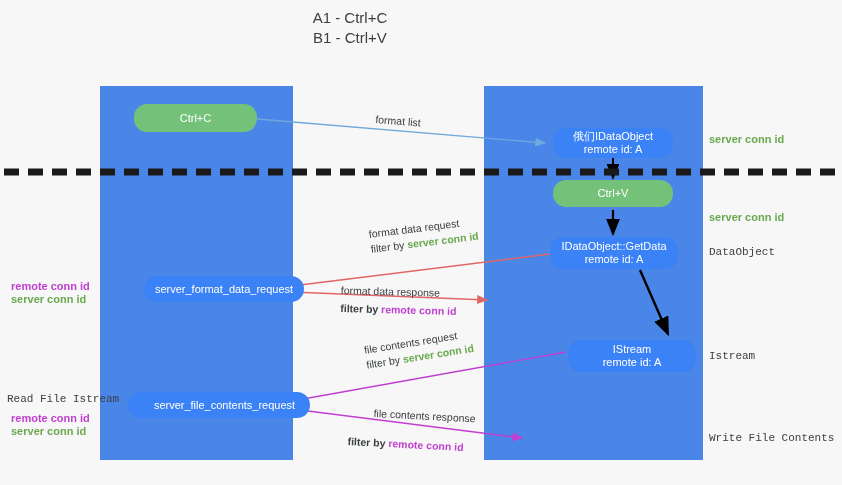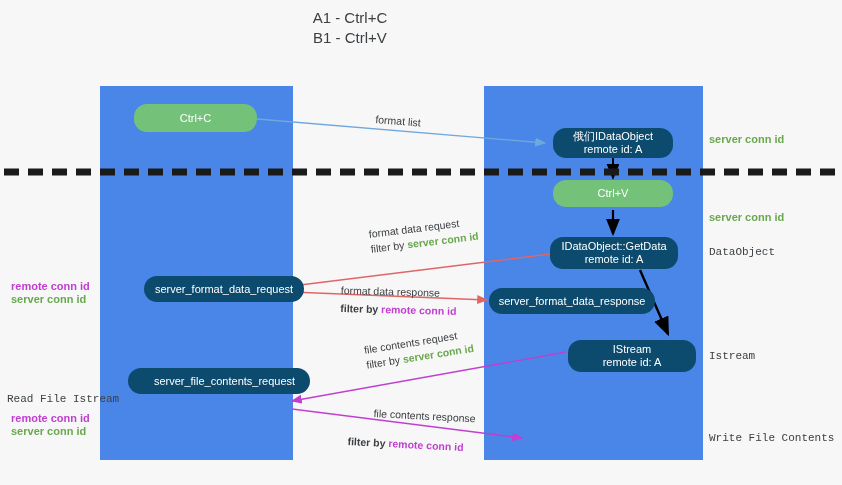--- a/index.html
+++ b/index.html
@@ -26,21 +26,21 @@
 
   
   .box{
     position:absolute;box-sizing:border-box;
     display:flex;align-items:center;justify-content:center;
     text-align:center;color:#ffffff;white-space:pre;line-height:13px;
     font-size:11px;
     border-radius:13px;
   }
   .box.green{background:#6aa84f;background:#74c17a;}
-  .box.orange{background:#0c4a6e;}
+  .box.orange{background:#3b82f6;}
 
   
   .note{position:absolute;font-size:11px;line-height:14px;white-space:pre;}
   .note.dark{color:#3c4043;font-family:Liberation Mono, monospace;}
   .note.green{color:#6aa84f;font-weight:bold;}
   .note.purple{color:#c03fd0;font-weight:bold;}
 
   
   .edge-label{
     position:absolute;font-size:10.5px;color:#3c4043;white-space:nowrap;
@@ -111,26 +111,25 @@
   <div class="box orange" style="left:553px;top:128px;width:120px;height:30px;">俄们IDataObject
 remote id: A</div>
 
   <div class="box green" style="left:553px;top:180px;width:120px;height:27px;">Ctrl+V</div>
 
   <div class="box orange" style="left:550px;top:237px;width:128px;height:32px;">IDataObject::GetData
 remote id: A</div>
 
   <div class="box orange" style="left:144px;top:276px;width:160px;height:26px;">server_format_data_request</div>
 
-  <div class="box orange" style="left:489px;top:288px;width:166px;height:26px;">server_format_data_response</div>
 
   <div class="box orange" style="left:568px;top:340px;width:128px;height:32px;">IStream
 remote id: A</div>
 
-  <div class="box orange" style="left:128px;top:368px;width:182px;height:26px;padding-left:11px;">server_file_contents_request</div>
+  <div class="box orange" style="left:128px;top:392px;width:182px;height:26px;padding-left:11px;">server_file_contents_request</div>
 
 
   <div class="edge-label" style="left:376px;top:112px;transform:rotate(4.5deg);">format list</div>
 
   <div class="edge-label" style="left:368px;top:227px;transform:rotate(-7deg);">
     <div>format data request</div>
     <div>
       <span>filter by </span><span class="g">server conn id</span>
     </div>
   </div>

